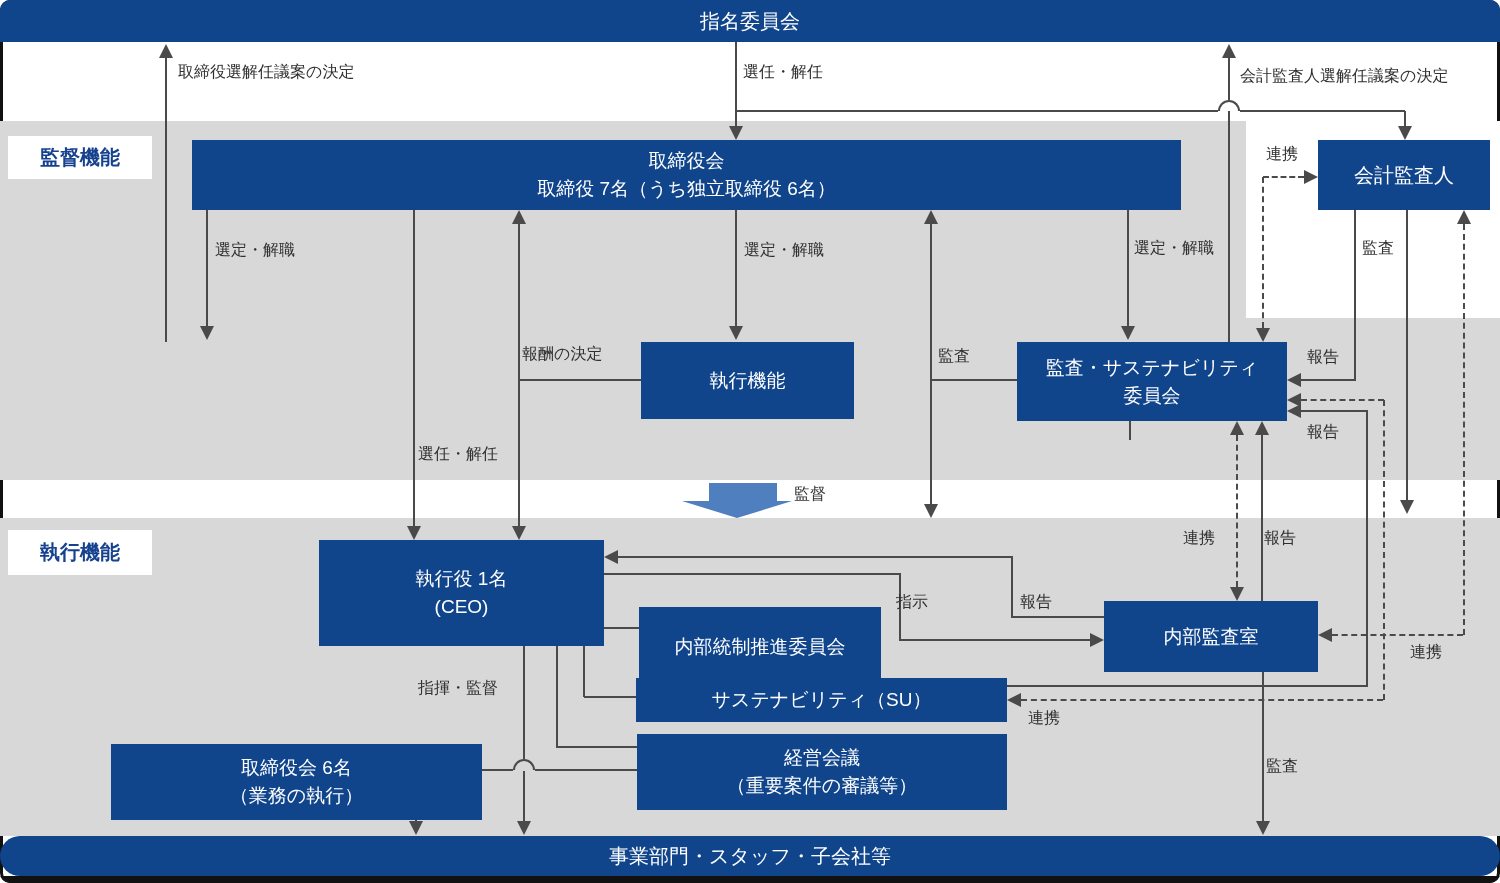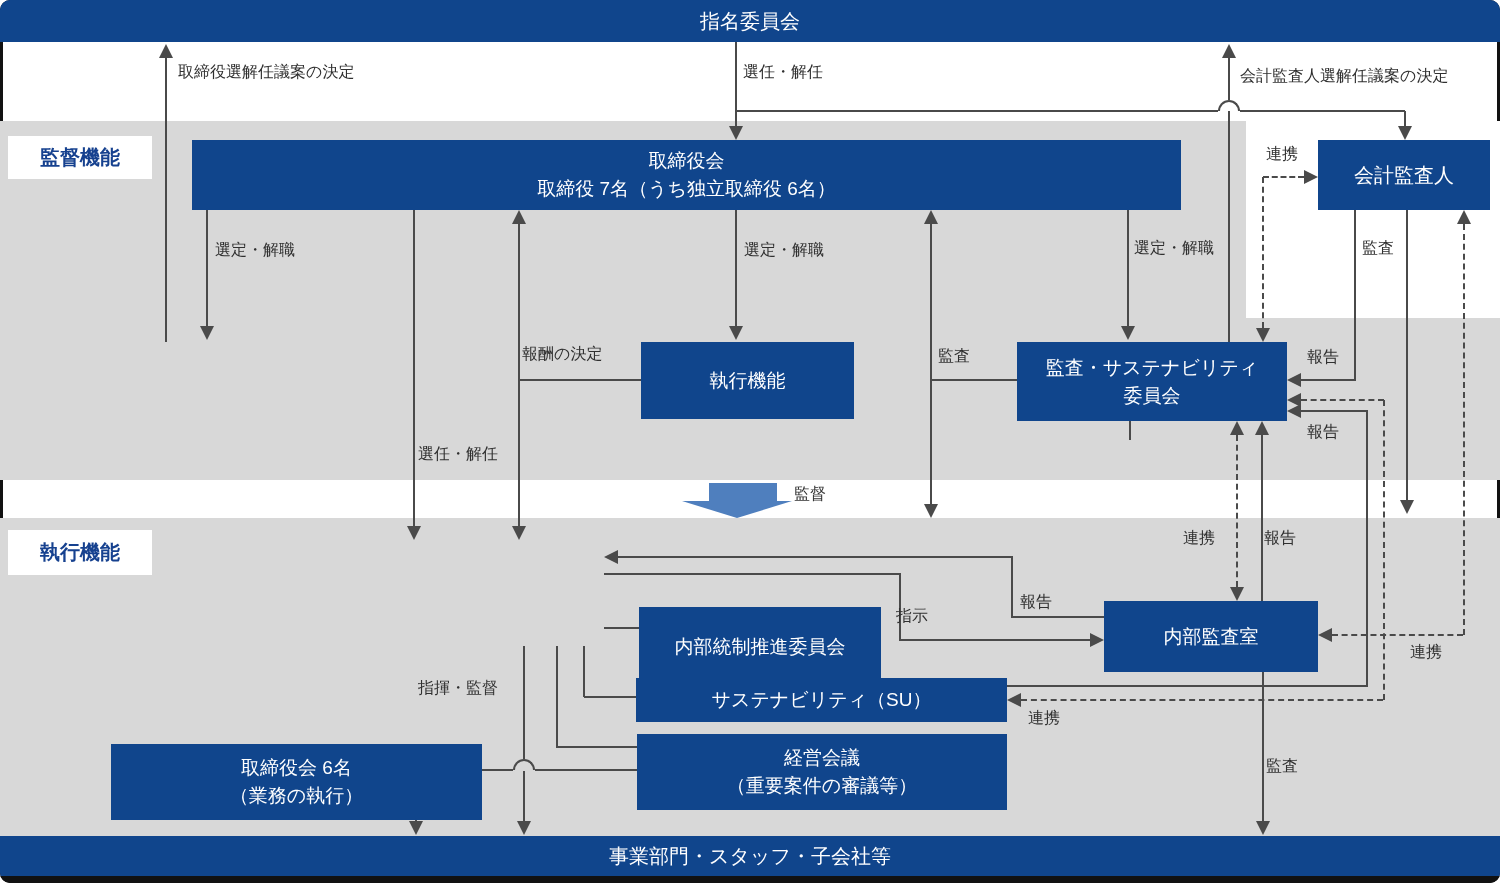--- a/index.html
+++ b/index.html
@@ -117,21 +117,21 @@
   <i class="tri t-lf" style="left:1318px;top:628px"></i>
   <i class="tri t-rt" style="left:1304px;top:170px"></i>
   <i class="tri t-rt" style="left:1090px;top:633px"></i>
 
   <div id="blockarrow-body"></div>
   <div id="blockarrow-head"></div>
 
   <div class="bar fs20" style="left:0;top:0;width:1500px;height:42px;">
     <span>指名委員会</span>
   </div>
-  <div class="bar fs20" style="left:0;top:836px;width:1500px;height:40px;">
+  <div class="bar fs20" style="left:0;top:836px;width:1500px;height:40px;border-radius:20px;">
     <span>事業部門・スタッフ・子会社等</span>
   </div>
   <div id="bottom-black"></div>
 
   <div class="seclabel fs20" style="left:8px;top:136px;width:144px;height:43px;">
     <span>監督機能</span>
   </div>
   <div class="seclabel fs20" style="left:8px;top:530px;width:144px;height:45px;">
     <span>執行機能</span>
   </div>
@@ -142,20 +142,24 @@
   </div>
   <div class="node fs20" style="left:1318px;top:140px;width:172px;height:70px;">
     <span>会計監査人</span>
   </div>
   <div class="node fs19" style="left:641px;top:342px;width:213px;height:77px;">
     <span>執行機能</span>
   </div>
   <div class="node fs19" style="left:1017px;top:342px;width:270px;height:79px;">
     <span>監査・サステナビリティ</span>
     <span>委員会</span>
+  </div>
+  <div class="node fs19" style="left:319px;top:540px;width:285px;height:106px;">
+    <span>執行役 1名</span>
+    <span>(CEO)</span>
   </div>
   <div class="node fs19" style="left:639px;top:607px;width:242px;height:79px;">
     <span>内部統制推進委員会</span>
   </div>
   <div class="node fs19" style="left:636px;top:678px;width:371px;height:44px;">
     <span>サステナビリティ（SU）</span>
   </div>
   <div class="node fs19" style="left:1104px;top:601px;width:214px;height:71px;">
     <span>内部監査室</span>
   </div>
@@ -177,20 +181,20 @@
   <span class="lbl" style="left:1134px;top:238px">選定・解職</span>
   <span class="lbl" style="left:1362px;top:238px">監査</span>
   <span class="lbl" style="left:1307px;top:347px">報告</span>
   <span class="lbl" style="left:938px;top:346px">監査</span>
   <span class="lbl" style="left:522px;top:344px">報酬の決定</span>
   <span class="lbl" style="left:418px;top:444px">選任・解任</span>
   <span class="lbl" style="left:794px;top:484px">監督</span>
   <span class="lbl" style="left:1307px;top:422px">報告</span>
   <span class="lbl" style="left:1183px;top:528px">連携</span>
   <span class="lbl" style="left:1264px;top:528px">報告</span>
-  <span class="lbl" style="left:896px;top:606px">指示</span>
+  <span class="lbl" style="left:896px;top:592px">指示</span>
   <span class="lbl" style="left:1020px;top:592px">報告</span>
   <span class="lbl" style="left:1410px;top:642px">連携</span>
   <span class="lbl" style="left:1028px;top:708px">連携</span>
   <span class="lbl" style="left:418px;top:678px">指揮・監督</span>
   <span class="lbl" style="left:1266px;top:756px">監査</span>
 
 </div>
 
 </body></html>

